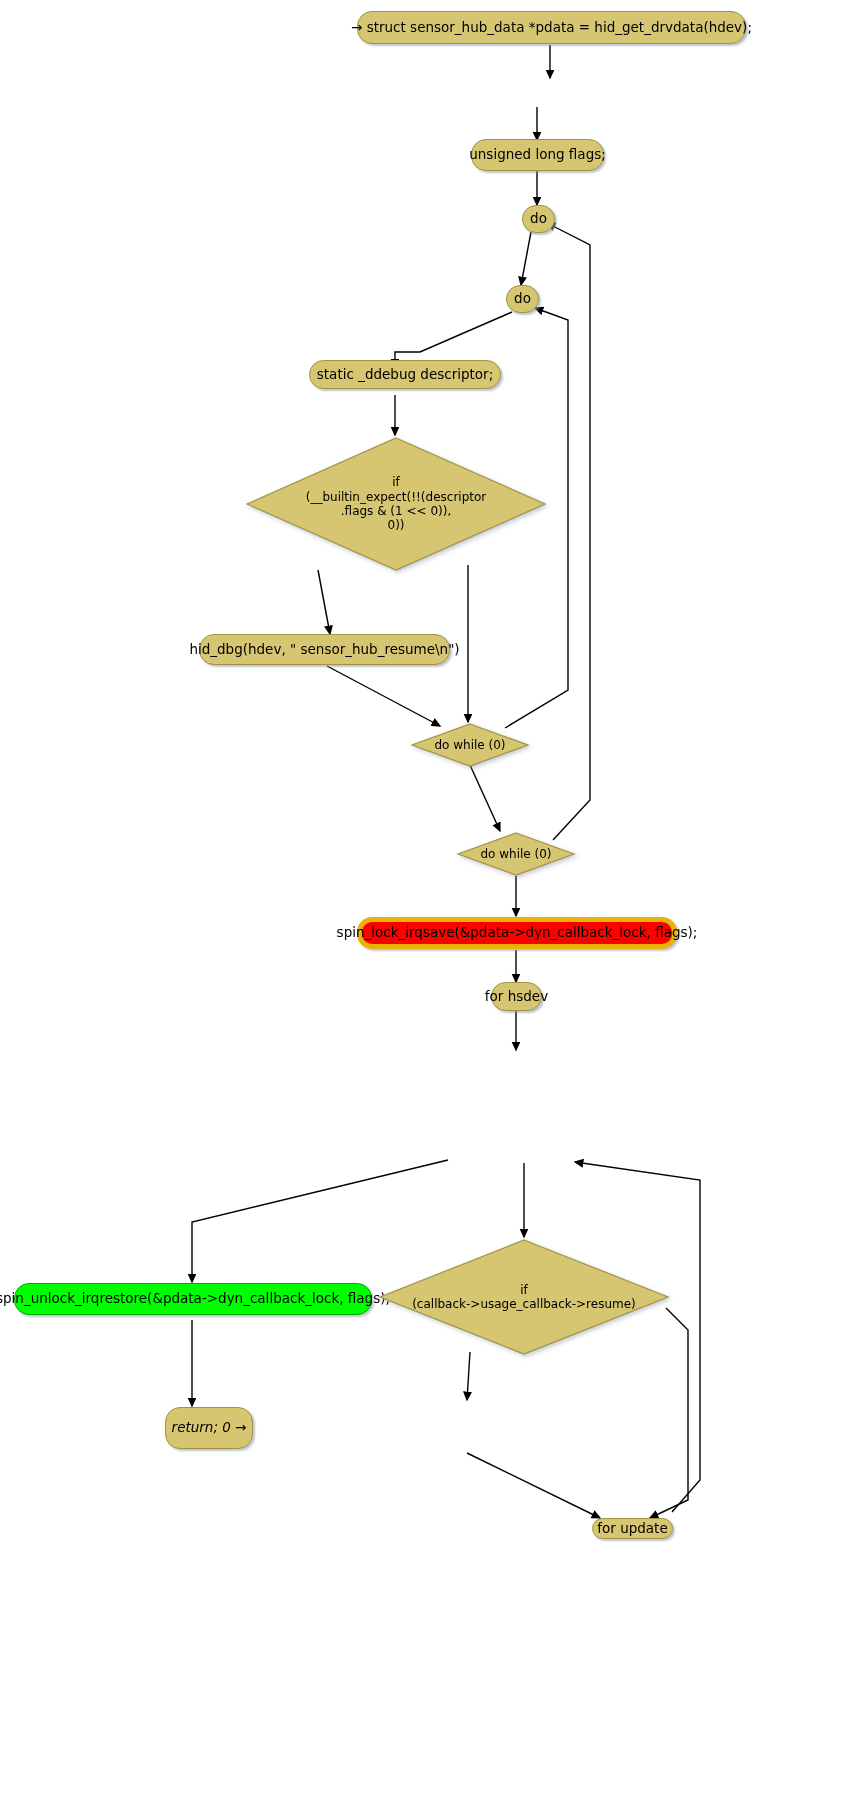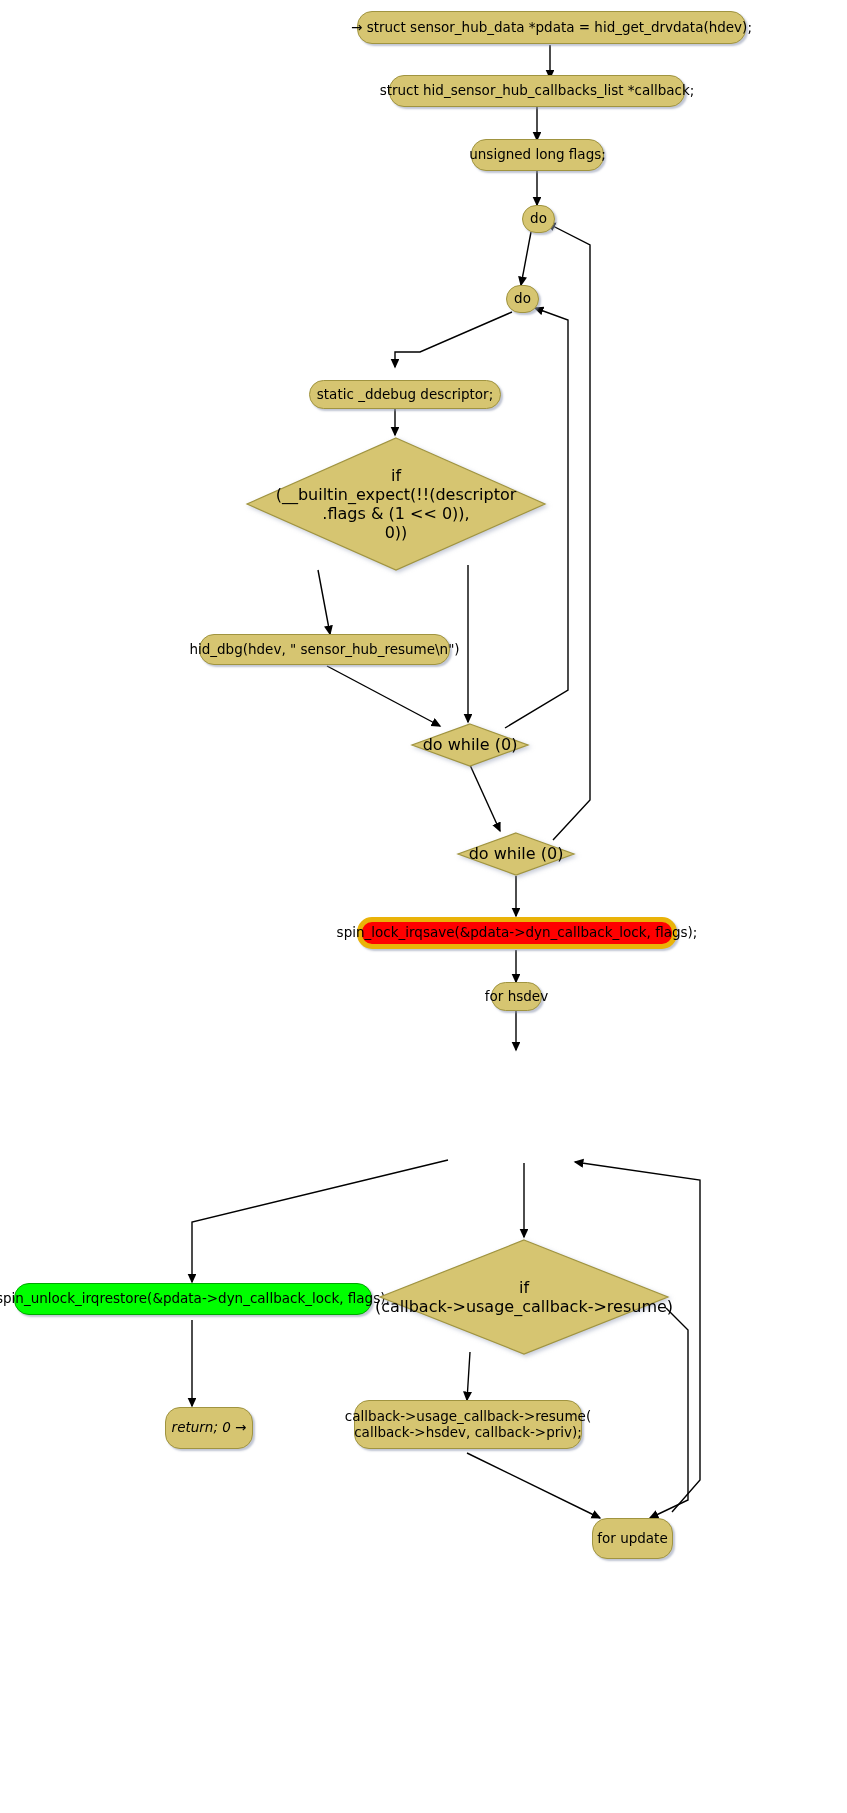--- a/index.html
+++ b/index.html
@@ -64,21 +64,21 @@
     position: absolute;
     left: 0;
     top: 0;
     width: 100%;
     height: 100%;
     display: flex;
     align-items: center;
     justify-content: center;
     text-align: center;
     white-space: pre;
-    font-size: 16px;
+    font-size: 12px;
     line-height: 1.2;
     color: #000;
   }
 </style>
 </head>
 <body>
 
 <div id="canvas">
 
   <svg class="edges" viewBox="0 0 847 1813" xmlns="http://www.w3.org/2000/svg">
@@ -132,37 +132,34 @@
       <path d="M467,1453 L600,1518"></path>
 
       <path d="M672,1512 L700,1480 L700,1180 L575,1162"></path>
     </g>
   </svg>
 
   <div class="node rect" style="left:357px; top:11px; width:389px; height:33px;">
     <span>→ struct sensor_hub_data *pdata = hid_get_drvdata(hdev);</span>
   </div>
 
-  <div class="node rect" style="left:389px; top:75px; width:296px; height:32px;">
-    <span>struct hid_sensor_hub_callbacks_list *callback;</span>
-  </div>
 
   <div class="node rect" style="left:471px; top:139px; width:133px; height:32px;align-items:center;">
     <span>unsigned long flags;</span>
   </div>
 
   <div class="node rect" style="left:522px; top:205px; width:33px; height:28px;">
     <span>do</span>
   </div>
 
   <div class="node rect" style="left:506px; top:285px; width:33px; height:28px;">
     <span>do</span>
   </div>
 
-  <div class="node rect" style="left:309px; top:380px; width:192px; height:29px;">
+  <div class="node rect" style="left:309px; top:360px; width:192px; height:29px;">
     <span>static _ddebug descriptor;</span>
   </div>
 
   <div class="diamond-wrap" style="left:245px; top:436px; width:302px; height:136px;">
     <svg width="302" height="136" viewBox="0 0 302 136">
       <polygon points="151,2 300,68 151,134 2,68" fill="#D6C571" stroke="#A09440" stroke-width="1.2" style="filter:drop-shadow(2px 2px 2px rgba(140,150,175,0.5))"></polygon>
     </svg>
     <div class="diamond-label">if
 (__builtin_expect(!!(descriptor
 .flags &amp; (1 &lt;&lt; 0)),
@@ -205,22 +202,18 @@
       <polygon points="146,2 290,59 146,116 2,59" fill="#D6C571" stroke="#A09440" stroke-width="1.2" style="filter:drop-shadow(2px 2px 2px rgba(140,150,175,0.5))"></polygon>
     </svg>
     <div class="diamond-label">if
 (callback-&gt;usage_callback-&gt;resume)</div>
   </div>
 
   <div class="node rect" style="left:165px; top:1407px; width:88px; height:42px;font-style:italic;">
     <span>return; 0 →</span>
   </div>
 
-  <div class="node rect" style="left:354px; top:1400px; width:228px; height:49px;">
-    <span>callback-&gt;usage_callback-&gt;resume(
-callback-&gt;hsdev, callback-&gt;priv);</span>
-  </div>
-
-  <div class="node rect" style="left:592px; top:1518px; width:81px; height:41px;">
+
+  <div class="node rect" style="left:592px; top:1518px; width:81px; height:21px;">
     <span>for update</span>
   </div>
 
 </div>
 
 </body></html>

